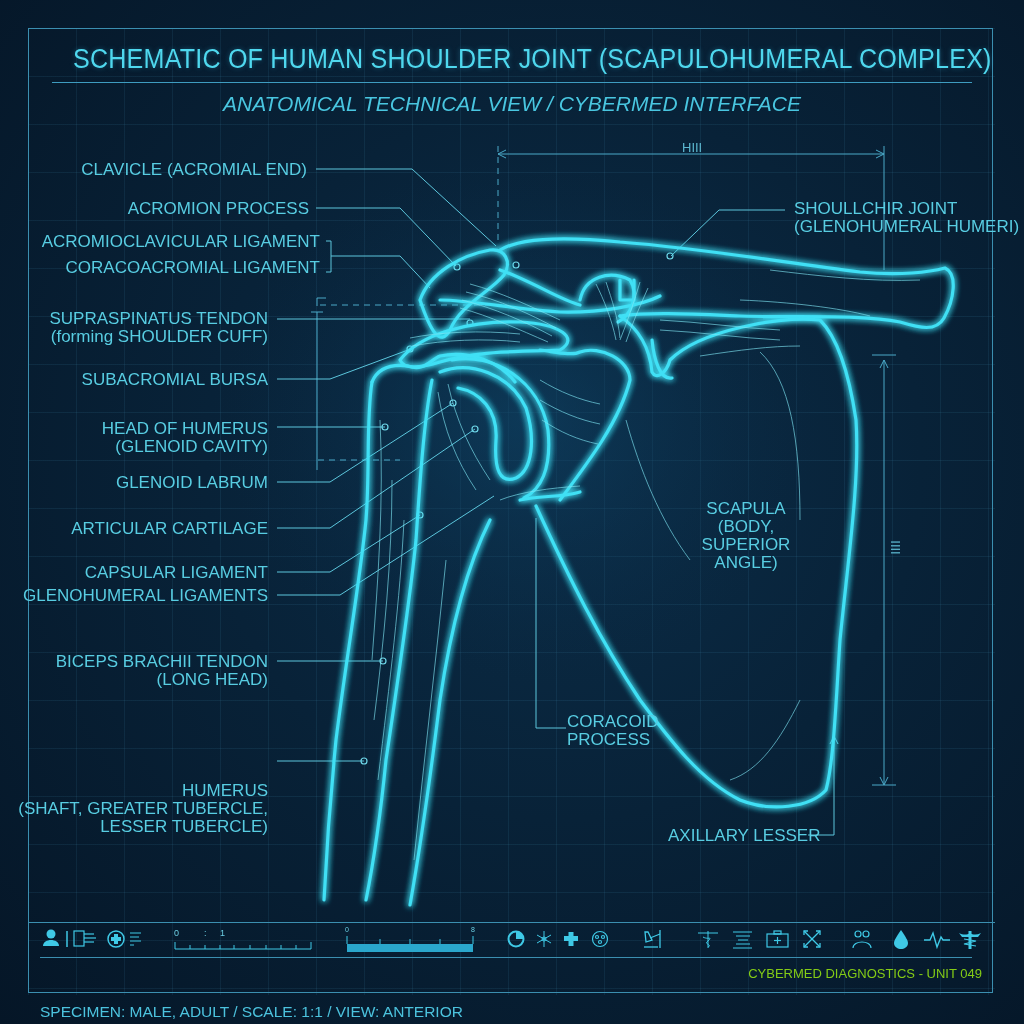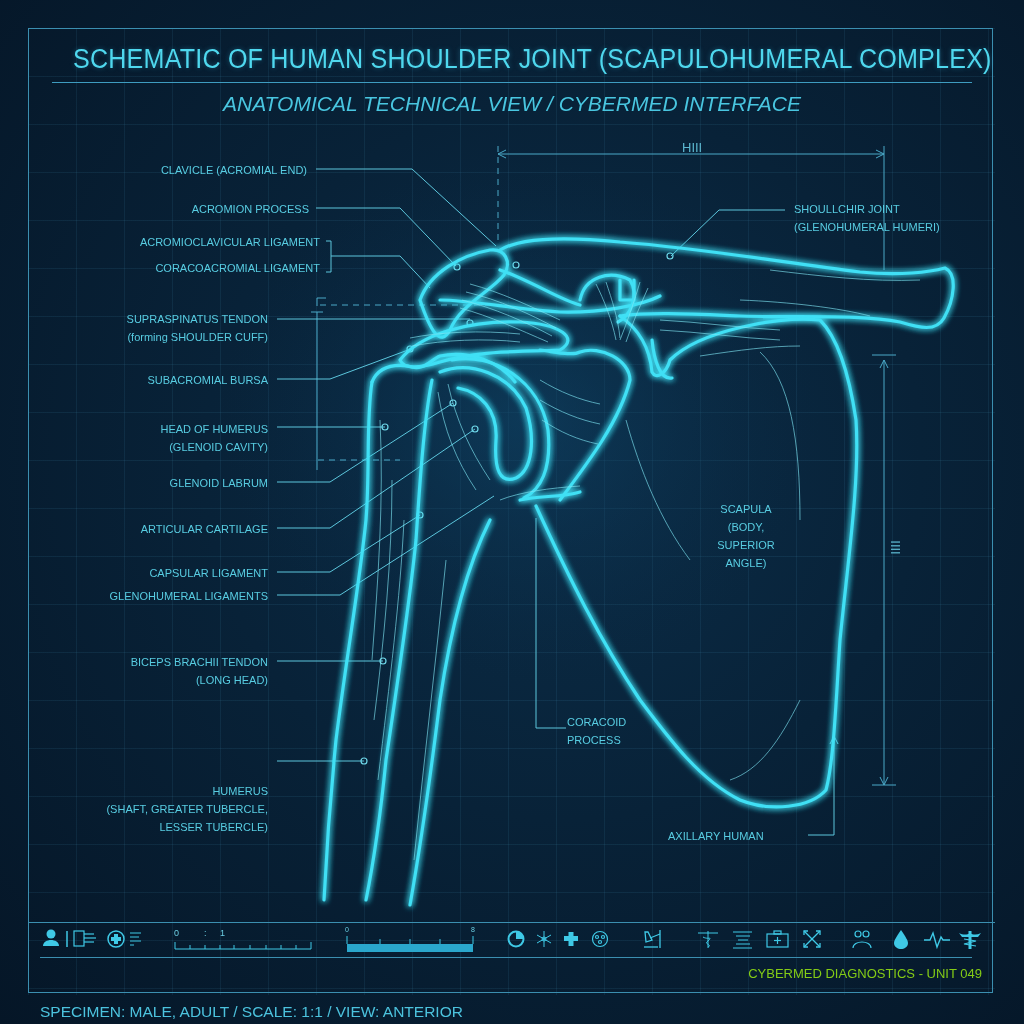--- a/index.html
+++ b/index.html
@@ -14,21 +14,21 @@
       linear-gradient(90deg, rgba(80,170,210,0.10) 1px, transparent 1px);
     background-size:48px 48px;}
   #frame{position:absolute;left:28px;top:28px;width:965px;height:965px;
     border:1px solid #3b8fb0;box-sizing:border-box;}
   .title{position:absolute;left:40px;width:944px;top:44px;text-align:center;
     font-size:27px;letter-spacing:0.2px;color:#4fd8ee;transform:scaleX(0.93);transform-origin:center;
     text-shadow:0 0 6px rgba(60,200,240,0.35);white-space:nowrap;}
   .title-rule{position:absolute;left:52px;width:920px;top:82px;height:1px;background:#3e9cc0;}
   .subtitle{position:absolute;left:40px;width:944px;top:92px;text-align:center;
     font-size:21px;color:#49c6e0;white-space:nowrap;font-style:italic;}
-  .lbl{position:absolute;font-size:11px;line-height:18px;color:#58cde2;white-space:nowrap;}
+  .lbl{position:absolute;font-size:17px;line-height:18px;color:#58cde2;white-space:nowrap;}
   .lbl.r{text-align:right;}
   .lbl.c{text-align:center;}
   .lbl span{display:block;}
   svg#draw{position:absolute;left:0;top:0;}
   .toolbar{position:absolute;left:28px;top:922px;width:967px;height:36px;border-top:1px solid #3b8fb0;}
   .toolbar-rule{position:absolute;left:40px;width:932px;top:957px;height:1px;background:#3b8fb0;}
   .footer-left{position:absolute;left:40px;top:966px;font-size:15.5px;color:#4cc3de;white-space:nowrap;margin-top:37px;}
   .footer-right{position:absolute;right:42px;top:966px;font-size:13px;color:#84cc16;white-space:nowrap;}
   .ruler-lbl{position:absolute;font-size:9px;color:#6ccfe3;}
   .dimtxt{position:absolute;font-size:13px;color:#5cb8d0;}
@@ -230,21 +230,21 @@
     <span>SCAPULA</span>
     <span>(BODY,</span>
     <span>SUPERIOR</span>
     <span>ANGLE)</span>
   </div>
 <div class="lbl" style="left:567px;top:713px;">
     <span>CORACOID</span>
     <span>PROCESS</span>
   </div>
 <div class="lbl" style="left:668px;top:827px;">
-    <span>AXILLARY HUMAN</span>
+    <span>AXILLARY LESSER</span>
   </div>
 
 <div class="dimtxt" style="left:682px;top:140px;">HIII</div>
 <div class="dimtxt" style="left:888px;top:540px;transform:rotate(90deg);">IIII</div>
 
 <div class="toolbar"></div>
 <div class="toolbar-rule"></div>
 
 <svg style="position:absolute;left:0;top:922px" width="1024" height="36">
   <g fill="#3fc9e6" stroke="#3fc9e6">

